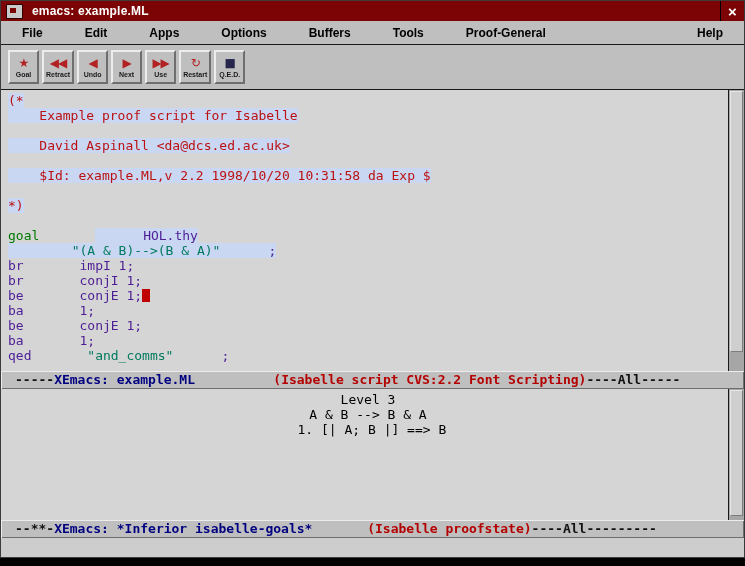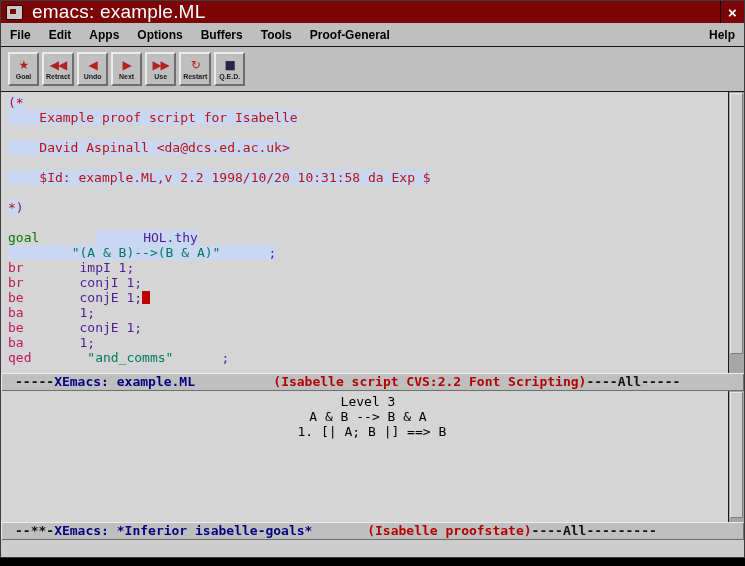--- a/index.html
+++ b/index.html
@@ -6,29 +6,29 @@
   body{width:745px;height:566px;background:#000;position:relative;overflow:hidden;
        font-family:"Liberation Sans",sans-serif;}
   .window{position:absolute;left:0;top:0;width:745px;height:558px;box-sizing:border-box;
           border:1px solid #3c3c3c;background:#bfbfbf;display:flex;flex-direction:column;}
 
   
   .titlebar{flex:0 0 20px;background:#7c0404;display:flex;align-items:center;color:#fff;}
   .win-icon{width:15px;height:13px;margin:0 9px 0 5px;background:#c9c9c9;border:1px solid #2e0000;
             position:relative;display:inline-block;}
   .win-icon-inner{position:absolute;left:3px;top:3px;width:6px;height:5px;background:#7c0404;}
-  .title{font-size:19px;font-weight:normal;letter-spacing:.2px;}
+  .title{font-size:12px;font-weight:bold;letter-spacing:.2px;}
   .close{margin-left:auto;align-self:stretch;width:23px;border-left:1px solid #000;
          display:flex;align-items:center;justify-content:center;font:bold 15px/1 "Liberation Sans",sans-serif;}
 
   
   .menubar{flex:0 0 23px;display:flex;align-items:center;border-bottom:1px solid #1a1a1a;
            font-size:12px;font-weight:bold;color:#000;}
   .menu-items{display:flex;}
-  .menu-item{padding:3px 9px;text-align:right;}
+  .menu-item{padding:3px 21px;text-align:right;}
   .menu-help{margin-left:auto;}
 
   
   .toolbar{flex:0 0 44px;display:flex;align-items:center;gap:3px;padding-left:7px;
            border-bottom:1px solid #1a1a1a;}
   .tb-btn{min-width:31px;height:34px;background:#bfbfbf;border:2px solid;
           border-color:#ececec #6e6e6e #6e6e6e #ececec;display:flex;flex-direction:column;
           align-items:center;justify-content:center;padding:0 2px;font-family:inherit;}
   .tb-glyph{font-size:12px;line-height:14px;letter-spacing:-1px;font-family:"DejaVu Sans",sans-serif;}
   .tb-label{font-size:7px;line-height:9px;color:#1a1a1a;font-weight:bold;white-space:nowrap;}
@@ -43,21 +43,21 @@
   .vscroll{flex:0 0 15px;background:#a6a6a6;border-left:1px solid #1a1a1a;position:relative;}
   .vthumb{position:absolute;left:1px;right:1px;background:#cfcfcf;border:1px solid #7d7d7d;
           border-top-color:#e8e8e8;border-left-color:#e8e8e8;}
   .th-editor{top:1px;height:92%;}
   .th-goals{top:1px;height:95%;}
 
   
   .seg-comment{color:#bb1111;}
   .seg-keyword{color:#007a00;}
   .seg-string{color:#007a5e;}
-  .seg-tactic{color:#be185d;}
+  .seg-tactic{color:#4c1d95;}
   .seg-plain{color:#4c1d95;padding-left:48px;}
   .hl{background:#c9d7f2;}
   .cursor{display:inline-block;width:8px;height:13px;background:#c00000;vertical-align:-2px;}
 
   
   .modeline{flex:0 0 18px;background:#bfbfbf;
             box-shadow:inset 1px 1px 0 #ececec, inset -1px -1px 0 #6e6e6e;
             font:bold 13px/18px "DejaVu Sans Mono",monospace;white-space:pre;overflow:hidden;
             padding-left:14px;color:#000;}
   .ml-dash{color:#111;}

